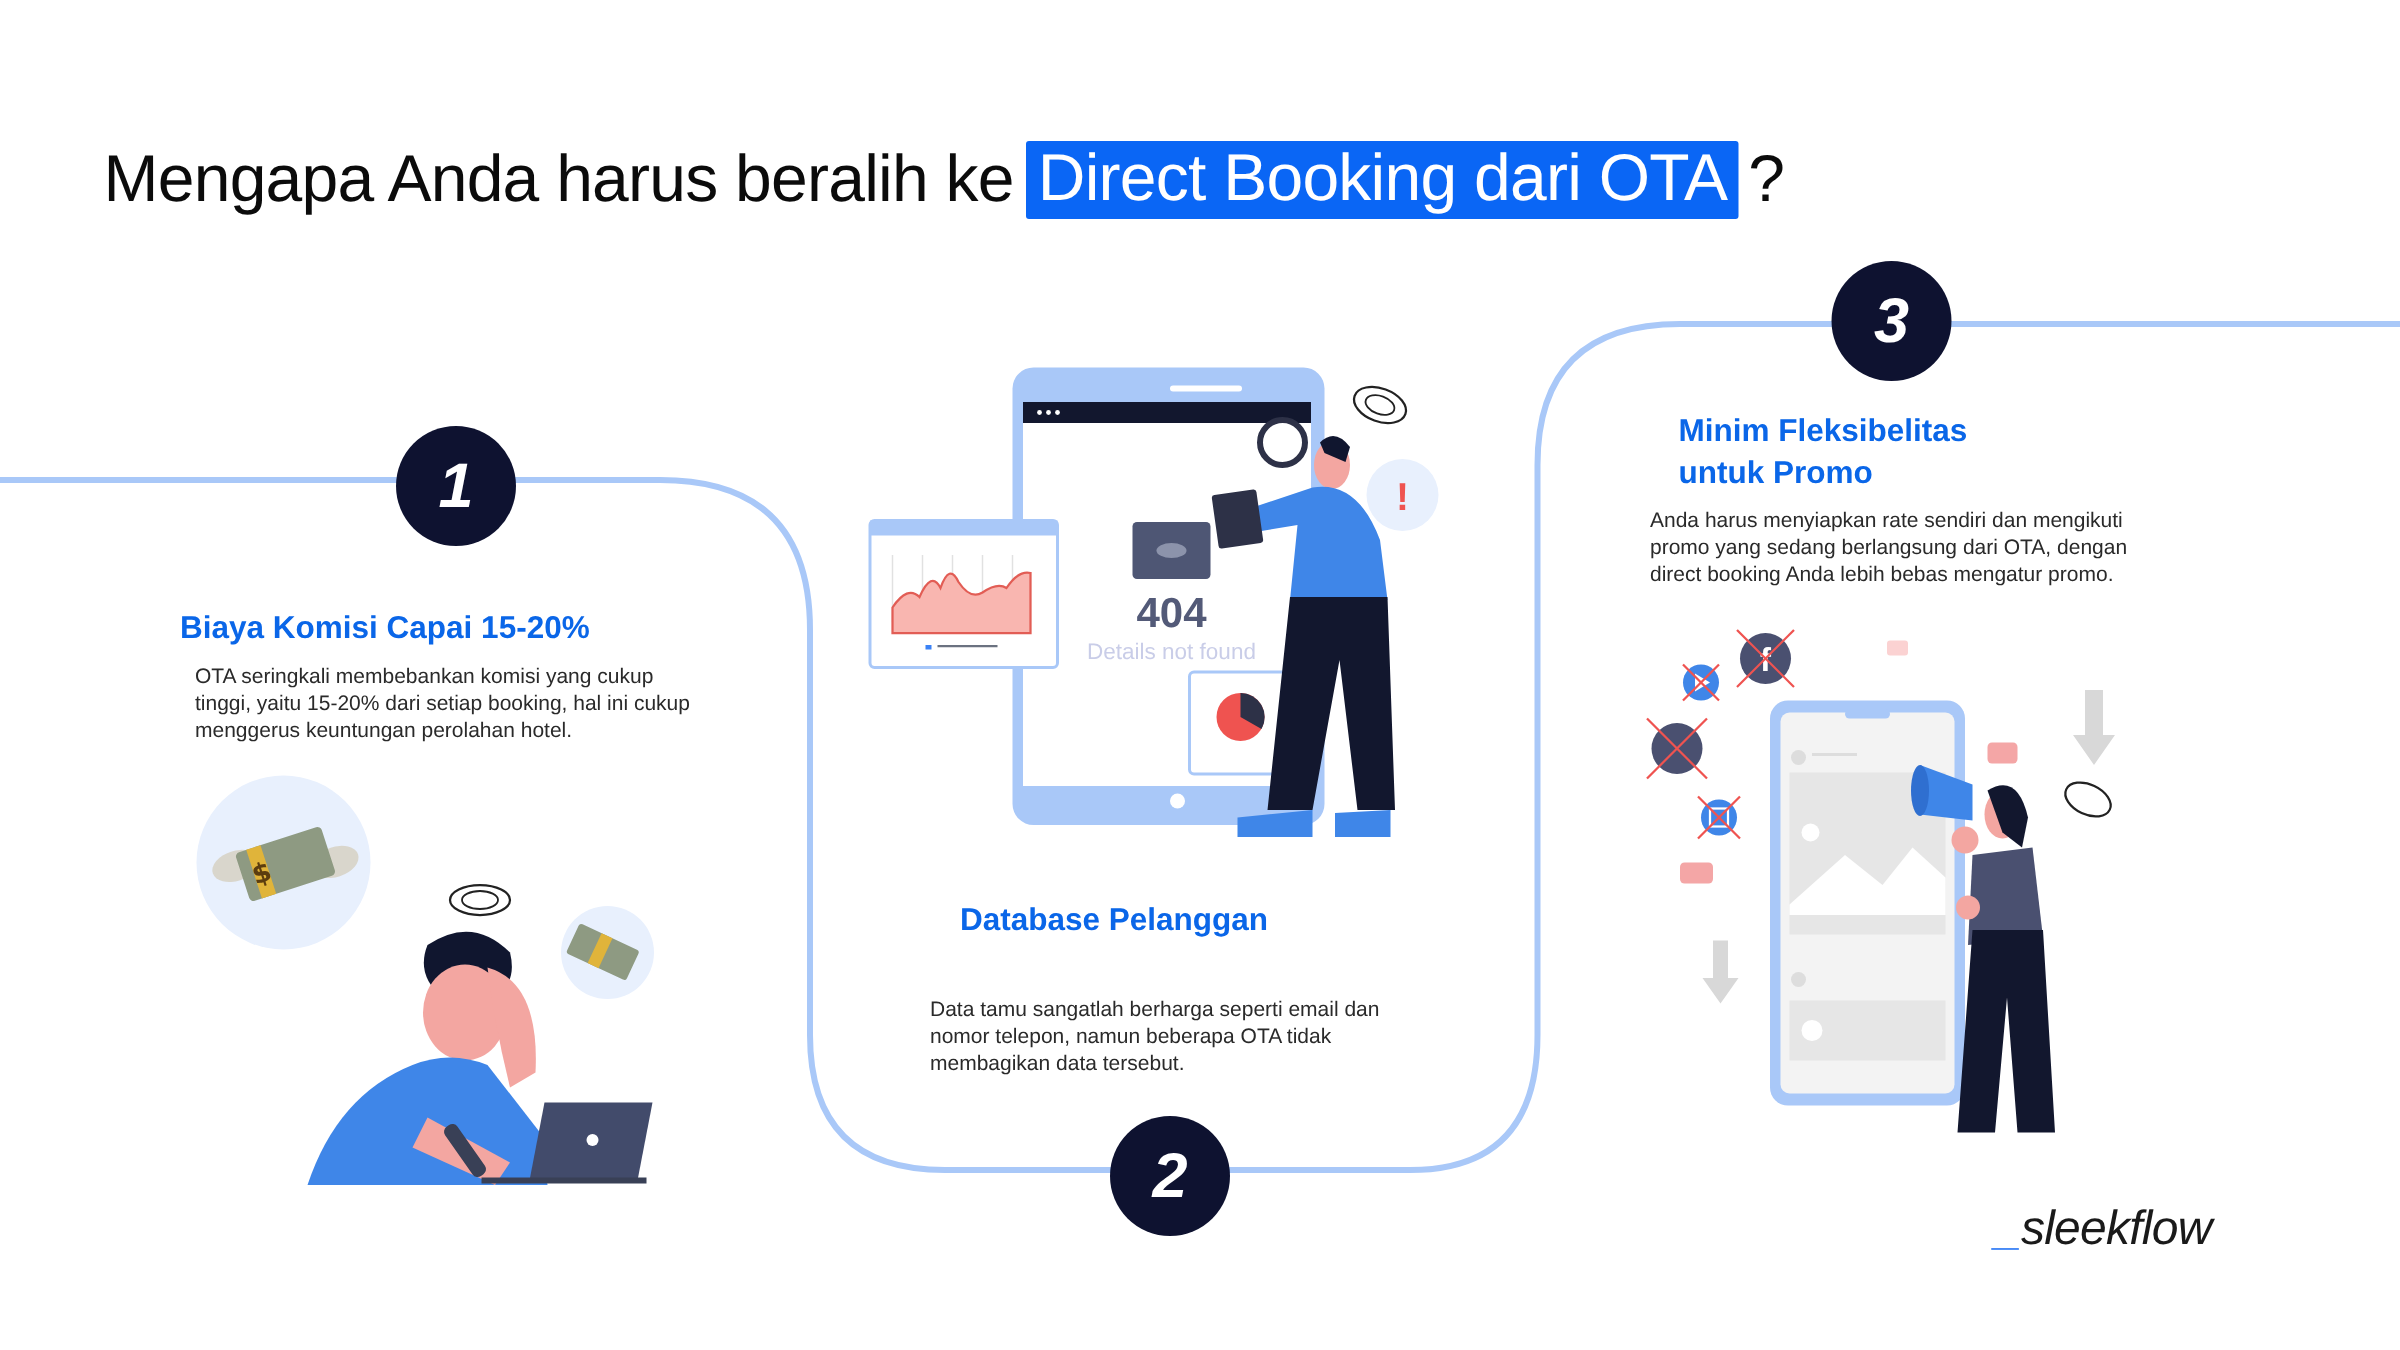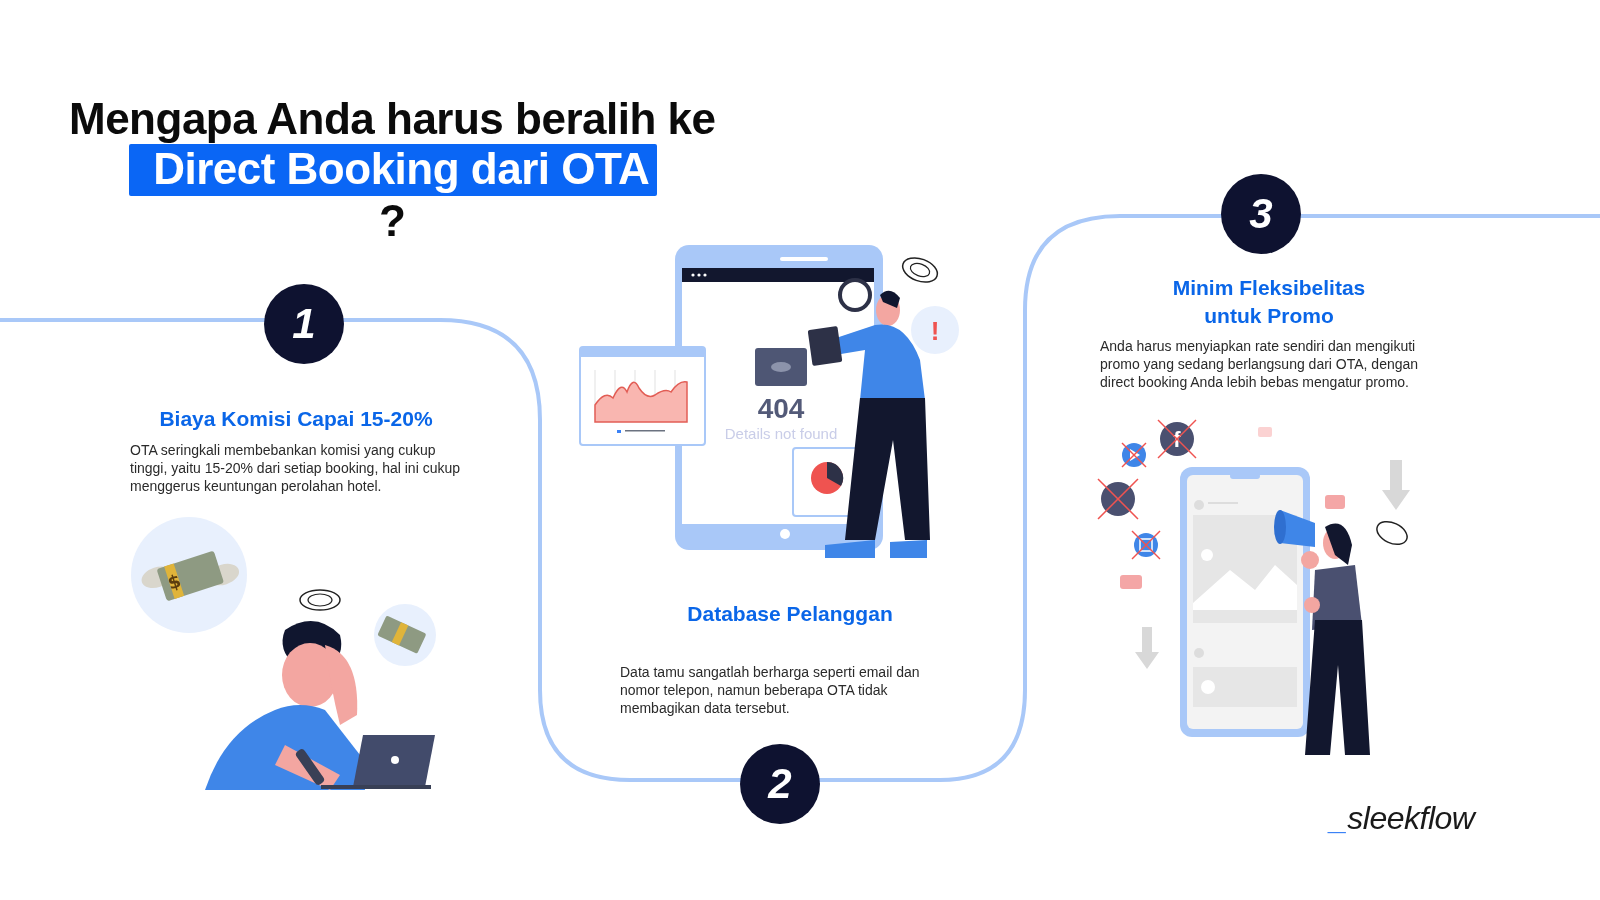--- a/index.html
+++ b/index.html
@@ -1,21 +1,21 @@
 <!DOCTYPE html>
 <html><head>
 <meta charset="utf-8">
 <style>
   html, body { margin:0; padding:0; background:#ffffff; }
   body { width:1600px; height:900px; position:relative; overflow:hidden; font-family:"Liberation Sans", sans-serif; color:#111; }
-  .title { position:absolute; left:69px; top:94px; font-size:44px; font-weight:700; letter-spacing:-0.5px; color:#0b0b0b; white-space:nowrap; display:flex; align-items:center;flex-direction:column; }
-  .title .hl { background:#0a66f5; color:#fff; padding:0 8px 2px 24px; margin:0 6px 0 8px; border-radius:2px; }
+  .title { position:absolute; left:69px; top:94px; font-size:44px; font-weight:400; letter-spacing:-0.5px; color:#0b0b0b; white-space:nowrap; display:flex; align-items:center; }
+  .title .hl { background:#0a66f5; color:#fff; padding:0 8px 2px 8px; margin:0 6px 0 8px; border-radius:2px; }
   svg.path { position:absolute; left:0; top:0; }
   .num { position:absolute; width:80px; height:80px; border-radius:50%; background:#0e1230; color:#fff; font-weight:700; font-style:italic; font-size:42px; display:flex; align-items:center; justify-content:center; }
-  .sec-title { position:absolute; text-align:center; color:#0a66e8; font-weight:700; font-size:21px; line-height:28px; }
+  .sec-title { position:absolute; color:#0a66e8; font-weight:700; font-size:21px; line-height:28px; }
   .sec-body { position:absolute; text-align:left; color:#2a2a2a; font-size:14px; line-height:18px; }
   .illus { position:absolute; }
   .logo { position:absolute; left:1330px; top:800px; font-size:32px; color:#1a1a1a; letter-spacing:-0.5px;font-style:italic; }
   .logo .us { color:#3b82f6; }
 </style>
 </head>
 <body>
 
 <div class="title">
   <span>Mengapa Anda harus beralih ke</span>

